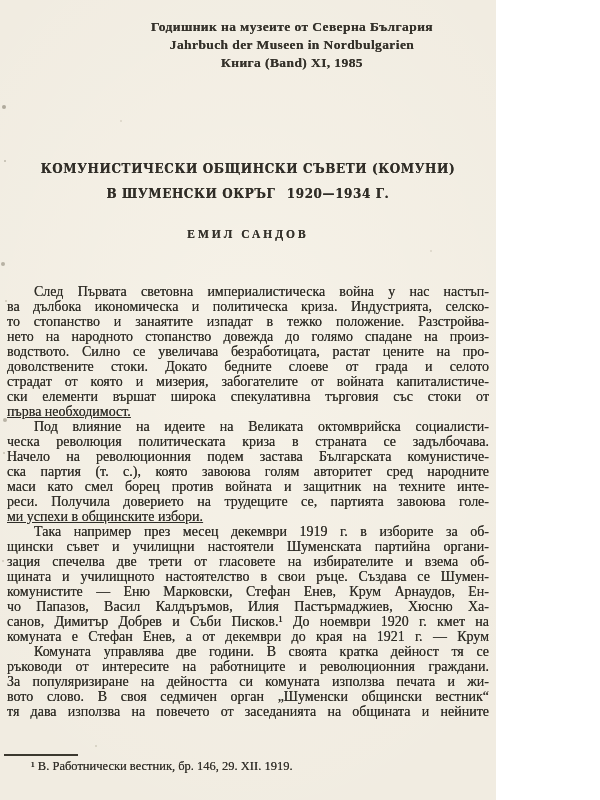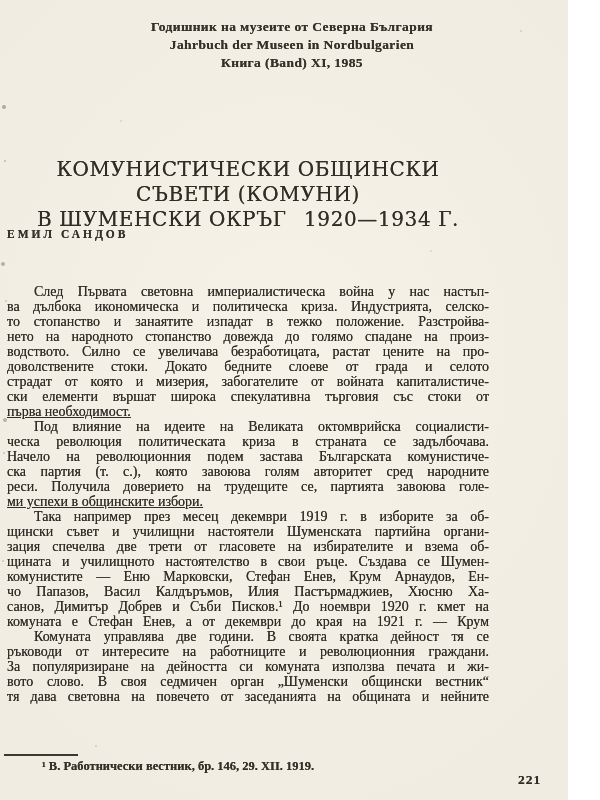--- a/index.html
+++ b/index.html
@@ -1,18 +1,18 @@
 <!DOCTYPE html>
 <html><head>
 <meta charset="utf-8">
 <style>
   html,body{margin:0;padding:0;}
   .page{
     position:relative;
-    width:568px;height:800px;
+    width:496px;height:800px;
     overflow:hidden;
     background:
       radial-gradient(ellipse 120% 100% at 50% 45%, rgba(255,253,245,.35), rgba(0,0,0,0) 60%),
       radial-gradient(ellipse 140% 120% at 50% 50%, #f1ece1 55%, #e7e1d2 100%);
     background-color:#efeadf;
     font-family:"Liberation Serif", serif;
     color:#2f2d27;
   }
   
   .specks{
@@ -33,46 +33,46 @@
       95px 745px 0 0 rgba(120,110,85,.25);
   }
   .txt{ text-shadow:0 0 .6px rgba(47,45,39,.85); }
   .header{
     position:absolute;top:18px;left:52px;width:480px;
     text-align:center;font-weight:bold;font-size:13.5px;line-height:18px;
     letter-spacing:.4px;color:#34312a;
   }
   .title{
     position:absolute;top:157px;left:7px;width:482px;margin:0;
-    text-align:center;font-family:"DejaVu Serif", serif;font-weight:normal;
-    font-size:20px;line-height:25px;letter-spacing:.6px;color:#302d27;
+    text-align:center;font-family:"DejaVu Serif", serif;font-weight:bold;
+    font-size:12px;line-height:25px;letter-spacing:.6px;color:#302d27;
   }
   .title .tl{display:block;}
   .author{
     position:absolute;top:228px;left:7px;width:482px;
-    text-align:left;font-weight:bold;font-size:11.5px;letter-spacing:3px;
+    text-align:center;font-weight:bold;font-size:11.5px;letter-spacing:3px;
     color:#34312a;
   }
   .body{
     position:absolute;top:284px;left:7px;width:482px;
     font-size:14px;line-height:15px;color:#2f2d27;
   }
   .bl{
     height:15px;overflow:hidden;white-space:nowrap;
     text-align:justify;text-align-last:justify;
   }
   .bl.first{padding-left:27px;}
   .bl.end{text-align-last:left;text-decoration:underline;}
   .fn-rule{
     position:absolute;top:754px;left:4px;width:74px;height:2px;
     background:#3b382f;
   }
   .footnote{
-    position:absolute;top:759px;left:18px;width:482px;
-    font-size:12.5px;padding-left:24px;box-sizing:border-box;color:#33302a;font-weight:bold;
+    position:absolute;top:759px;left:7px;width:482px;
+    font-size:12.5px;padding-left:24px;box-sizing:border-box;color:#33302a;
   }
   .page-number{
     position:absolute;top:772px;left:518px;
     font-size:13.5px;font-weight:bold;letter-spacing:1px;color:#2f2d27;
   }
 </style>
 </head>
 <body>
 
 <div class="page">
@@ -101,38 +101,39 @@
       <div class="bl">доволствените стоки. Докато бедните слоеве от града и селото</div>
       <div class="bl">страдат от която и мизерия, забогателите от войната капиталистиче-</div>
       <div class="bl">ски елементи вършат широка спекулативна търговия със стоки от</div>
       <div class="bl end">първа необходимост.</div>
     </div>
     <div>
       <div class="bl first">Под влияние на идеите на Великата октомврийска социалисти-</div>
       <div class="bl">ческа революция политическата криза в страната се задълбочава.</div>
       <div class="bl">Начело на революционния подем застава Българската комунистиче-</div>
       <div class="bl">ска партия (т. с.), която завоюва голям авторитет сред народните</div>
+      <div class="bl">маси като смел борец против войната и защитник на техните инте-</div>
       <div class="bl">реси. Получила доверието на трудещите се, партията завоюва голе-</div>
       <div class="bl end">ми успехи в общинските избори.</div>
     </div>
     <div>
       <div class="bl first">Така например през месец декември 1919 г. в изборите за об-</div>
       <div class="bl">щински съвет и училищни настоятели Шуменската партийна органи-</div>
       <div class="bl">зация спечелва две трети от гласовете на избирателите и взема об-</div>
       <div class="bl">щината и училищното настоятелство в свои ръце. Създава се Шумен-</div>
       <div class="bl">комунистите — Еню Марковски, Стефан Енев, Крум Арнаудов, Ен-</div>
       <div class="bl">чо Папазов, Васил Калдъръмов, Илия Пастърмаджиев, Хюсню Ха-</div>
       <div class="bl">санов, Димитър Добрев и Съби Писков.¹ До ноември 1920 г. кмет на</div>
       <div class="bl">комуната е Стефан Енев, а от декември до края на 1921 г. — Крум</div>
     </div>
     <div>
       <div class="bl first">Комуната управлява две години. В своята кратка дейност тя се</div>
       <div class="bl">ръководи от интересите на работниците и революционния граждани.</div>
       <div class="bl">За популяризиране на дейността си комуната използва печата и жи-</div>
       <div class="bl">вото слово. В своя седмичен орган „Шуменски общински вестник“</div>
-      <div class="bl">тя дава световна на повечето от заседанията на общината и нейните</div>
+      <div class="bl">тя дава използва на повечето от заседанията на общината и нейните</div>
     </div>
   </div>
 
   <div class="fn-rule"></div>
   <div class="footnote txt">¹ В. Работнически вестник, бр. 146, 29. XII. 1919.</div>
   <div class="page-number txt">221</div>
 </div>
 
 </body></html>

